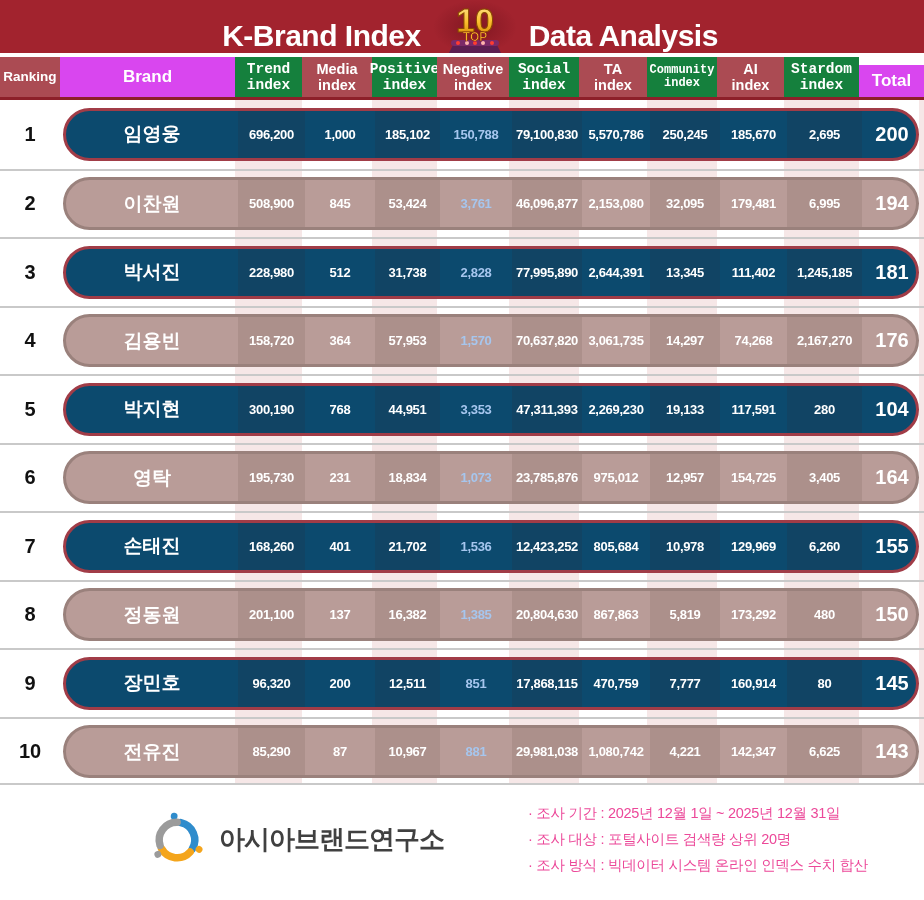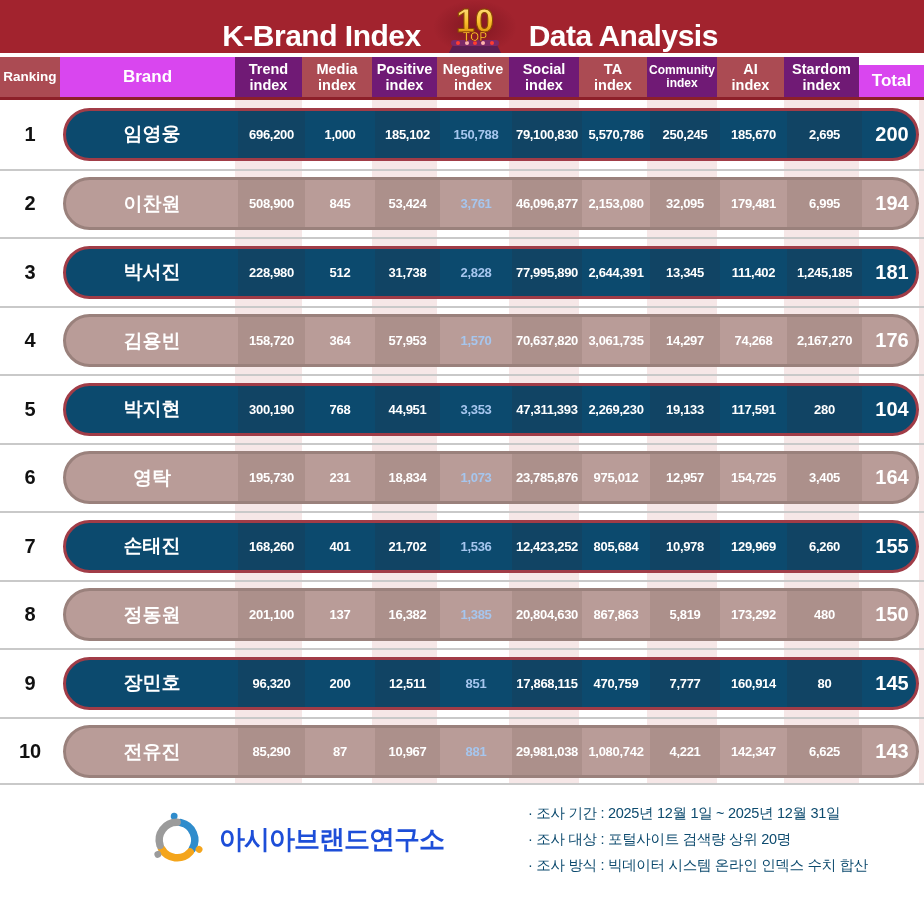--- a/index.html
+++ b/index.html
@@ -17,21 +17,21 @@
 
   
   .colheads {
     height:40px; display:grid;
     grid-template-columns:60px 175px 67px 70px 65px 72px 70px 68px 70px 67px 75px 65px;
   }
   .ch { display:flex; flex-direction:column; align-items:center; justify-content:center;
         color:#fff; font-weight:bold; font-size:14.5px; line-height:1.12; text-align:center; }
   .ch.dark  { background:#d946ef; }
   .ch.mid   { background:#ab4b53; }
-  .ch.light { background:#701a75; }
+  .ch.light { background:#15803d;font-family:Liberation Mono, monospace; }
   .ch.ranking { font-size:13.5px;text-align:center; }
   .ch.brand   { font-size:17px; }
   .ch.community { font-size:12px; }
   .ch.total { font-size:17px;margin-top:8px; }
 
   .header-rule { height:3px; background:#8d202a; }
 
   
   .tbody { position:relative; height:685px; border-bottom:2px solid #c9c9c9; background:#fff; }
   .stripe { position:absolute; top:0; bottom:0; background:#f6e7e7; z-index:0; }
@@ -56,22 +56,22 @@
           font-size:13px; font-weight:bold; letter-spacing:-0.3px; white-space:nowrap; }
   .cell.brand { font-size:19px; letter-spacing:0; }
   .cell.total { font-size:20px; letter-spacing:0; }
   .row.odd  .cell.shaded { background:rgba(73,16,24,0.10); }
   .row.even .cell.shaded { background:rgba(62,38,30,0.10); }
   .cell.neg { color:#a6c6ee; }
 
   
   .foot { height:109px; display:flex; align-items:center; padding-left:148px; gap:84px; }
   .logo { display:flex; align-items:center; gap:13px; }
-  .logo-text { font-size:26px; font-weight:bold; color:#1d4ed8; letter-spacing:-1px; }
-  .notes { display:flex; flex-direction:column; gap:7px; font-size:14.5px; color:#0c4a6e; letter-spacing:-0.3px; }
+  .logo-text { font-size:26px; font-weight:bold; color:#404040; letter-spacing:-1px; }
+  .notes { display:flex; flex-direction:column; gap:7px; font-size:14.5px; color:#ec4899; letter-spacing:-0.3px; }
 </style>
 </head>
 <body>
 
 <div class="app">
 
   <header class="titlebar">
     <span class="t">K-Brand Index</span>
     <svg class="badge-svg" width="84" height="54" viewBox="0 0 84 54">
       <defs>

